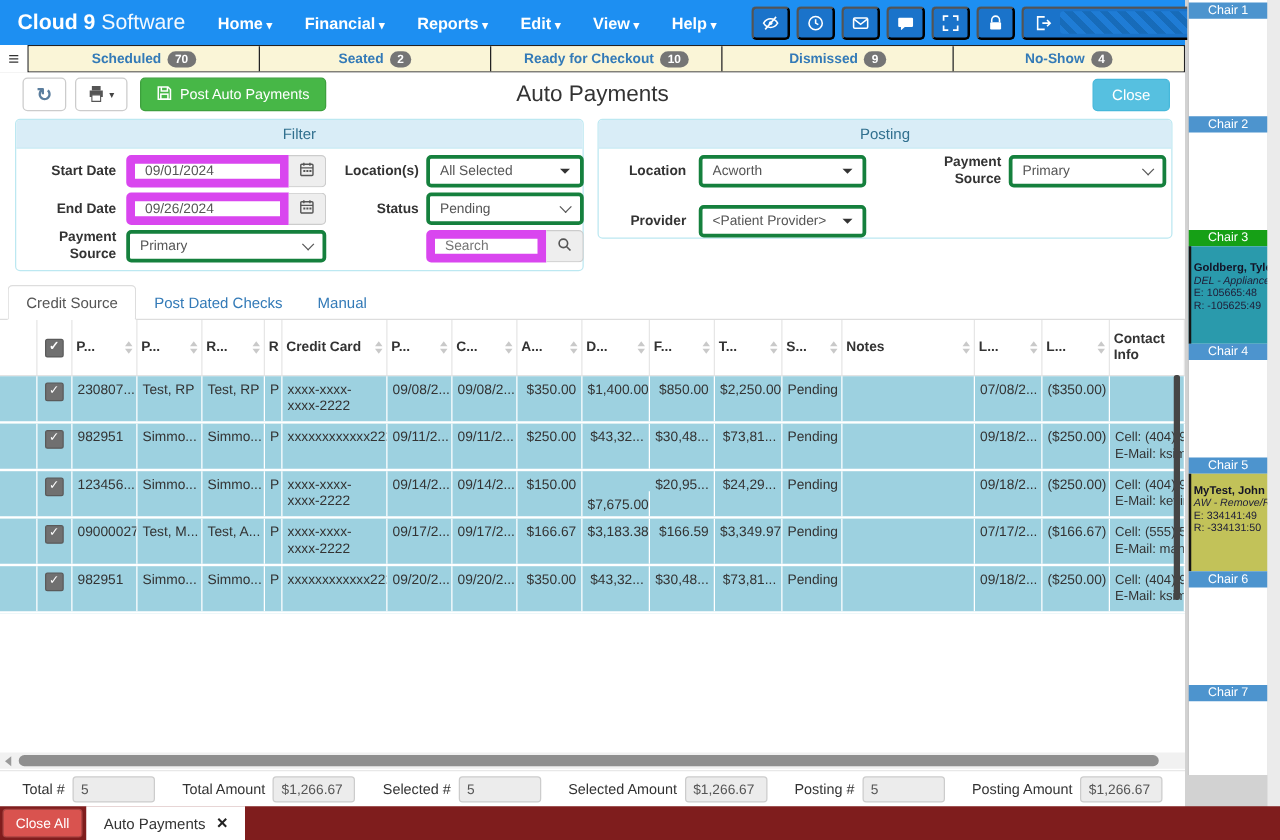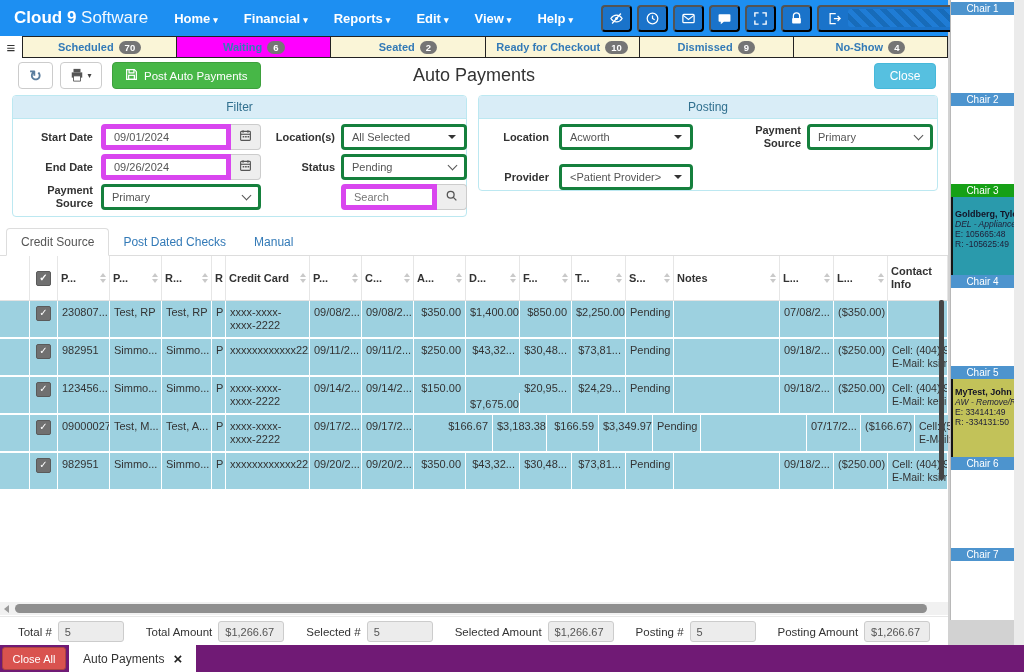--- a/index.html
+++ b/index.html
@@ -45,21 +45,21 @@
   .phead{height:22px;background:#d9edf7;color:#31708f;font-size:12px;display:flex;align-items:center;justify-content:center;border-bottom:1px solid #bce8f1;border-radius:3px 3px 0 0;}
   .pbody{position:relative;}
   #filterPanel{left:12px;top:37px;width:455px;height:122px;}
   #postingPanel{left:478px;top:37px;width:460px;height:96px;}
   .flabel{position:absolute;display:flex;align-items:center;justify-content:flex-end;text-align:right;font-weight:bold;font-size:11px;color:#333;height:26px;line-height:1.15;}
   .field{position:absolute;height:26px;border:3px solid #15803d;border-radius:4px;background:#fff;display:flex;align-items:center;padding:0 8px;box-sizing:border-box;font-size:11px;color:#555;cursor:pointer;}
   .fval{overflow:hidden;white-space:nowrap;}
   .dd-caret{margin-left:auto;width:0;height:0;border-left:4px solid transparent;border-right:4px solid transparent;border-top:4px solid #333;}
   .chev{margin-left:auto;width:6px;height:6px;border-right:1.5px solid #555;border-bottom:1.5px solid #555;transform:rotate(45deg);margin-top:-3px;}
   .igroup{position:absolute;display:flex;}
-  .input-el{width:130px;height:26px;border:5px solid #d946ef;border-radius:4px 0 0 4px;font-size:11px;color:#555;padding:0 8px;box-sizing:border-box;outline:none;font-family:"Liberation Sans",sans-serif;}
+  .input-el{width:130px;height:26px;border:7px solid #d946ef;border-radius:4px 0 0 4px;font-size:11px;color:#555;padding:0 8px;box-sizing:border-box;outline:none;font-family:"Liberation Sans",sans-serif;}
   .addon{width:30px;height:26px;background:#eee;border:1px solid #ccc;border-left:none;border-radius:0 4px 4px 0;display:flex;align-items:center;justify-content:center;box-sizing:border-box;cursor:pointer;padding:0;}
   .addon svg{width:13px;height:13px;}
   .search-in{border-radius:4px 0 0 4px;width:96px;}
 
   
   .ptabs{position:absolute;left:0;top:170px;width:948px;height:28px;border-bottom:1px solid #ddd;display:flex;align-items:flex-end;padding-left:6px;box-sizing:border-box;}
   .ptab{padding:6px 14px;font-size:12px;color:#337ab7;cursor:pointer;white-space:nowrap;}
   .ptab.active{background:#fff;border:1px solid #ddd;border-bottom:1px solid #fff;border-radius:4px 4px 0 0;color:#555;margin-bottom:-1px;}
 
   
@@ -85,21 +85,21 @@
   .harrow{width:0;height:0;border-top:4px solid transparent;border-bottom:4px solid transparent;border-right:5px solid #9a9a9a;margin-left:4px;}
   .hthumb{margin-left:6px;width:912px;height:9px;background:#8f8f8f;border-radius:5px;cursor:pointer;}
 
   
   .summary{position:absolute;left:0;top:558px;width:948px;height:29px;background:#fff;border-top:1px solid #e8e8e8;display:flex;align-items:center;justify-content:center;}
   .sgroup{display:flex;align-items:center;margin:0 11px;}
   .slabel{font-size:11.5px;color:#333;margin-right:6px;white-space:nowrap;}
   .sval{width:66px;height:21px;background:#ececec;border:1px solid #ccc;border-radius:3px;font-size:11px;color:#555;display:flex;align-items:center;padding-left:6px;box-sizing:border-box;overflow:hidden;white-space:nowrap;}
 
   
-  .bottombar{position:absolute;left:0;top:645px;width:1024px;height:27px;background:#701a75;display:flex;align-items:flex-start;}
+  .bottombar{position:absolute;left:0;top:645px;width:1024px;height:27px;background:#7f1d1d;display:flex;align-items:flex-start;}
   .close-all{margin:2px 0 0 2px;width:64px;height:23px;background:#d9534f;border:1px solid #a94442;border-radius:3px;color:#fff;font-size:11px;display:flex;align-items:center;justify-content:center;cursor:pointer;box-sizing:border-box;}
   .doc-tab{margin-left:3px;height:27px;background:#fff;padding:0 14px;display:flex;align-items:center;gap:9px;font-size:12px;color:#333;cursor:pointer;}
   .doc-tab .x{font-weight:bold;font-size:15px;color:#222;cursor:pointer;line-height:1;}
 
   
   .sidebar{position:absolute;left:950px;top:0;width:64px;height:620px;background:#fff;border-left:1px solid #b8b8b8;box-sizing:border-box;padding-top:2px;}
   .chair{height:91px;}
   .chair-h{height:13px;color:#fff;font-size:10px;font-weight:normal;display:flex;align-items:center;justify-content:center;background:#4d94ce;cursor:default;}
   .chair-h.green{background:#16a016;}
   .chair-b{height:78px;overflow:hidden;box-sizing:border-box;}
@@ -188,24 +188,20 @@
       </div>
   </header>
 
   <div class="statusbar">
     <div class="hamburger">≡</div>
     <div class="status-tabs" id="statusTabs">
         <div class="stab">
           <span>Scheduled</span>
           <span class="badge">70</span>
         </div>
-        <div class="stab active">
-          <span>Waiting</span>
-          <span class="badge">6</span>
-        </div>
         <div class="stab">
           <span>Seated</span>
           <span class="badge">2</span>
         </div>
         <div class="stab">
           <span>Ready for Checkout</span>
           <span class="badge">10</span>
         </div>
         <div class="stab">
           <span>Dismissed</span>
@@ -513,21 +509,21 @@
           <div class="td cbwrap" style="width: 28px;">
             <div class="cb">✓</div>
           </div>
           <div class="td" style="width: 52px;">09000027</div>
           <div class="td" style="width: 52px;">Test, M...</div>
           <div class="td" style="width: 50px;">Test, A...</div>
           <div class="td" style="width: 14px;">P</div>
           <div class="td wrap" style="width: 84px;">xxxx-xxxx-xxxx-2222</div>
           <div class="td" style="width: 52px;">09/17/2...</div>
           <div class="td" style="width: 52px;">09/17/2...</div>
-          <div class="td num" style="width: 52px; margin-left: 27px;">$166.67</div>
+          <div class="td num" style="width: 52px;">$166.67</div>
           <div class="td num" style="width: 54px;">$3,183.38</div>
           <div class="td num" style="width: 52px;">$166.59</div>
           <div class="td num" style="width: 54px;">$3,349.97</div>
           <div class="td" style="width: 48px;">Pending</div>
           <div class="td" style="width: 106px;"></div>
           <div class="td" style="width: 54px;">07/17/2...</div>
           <div class="td num" style="width: 54px;">($166.67)</div>
           <div class="td contact" style="width: 60px;">
             <div>Cell: (555) 555</div>
             <div>E-Mail: mandy(</div>

